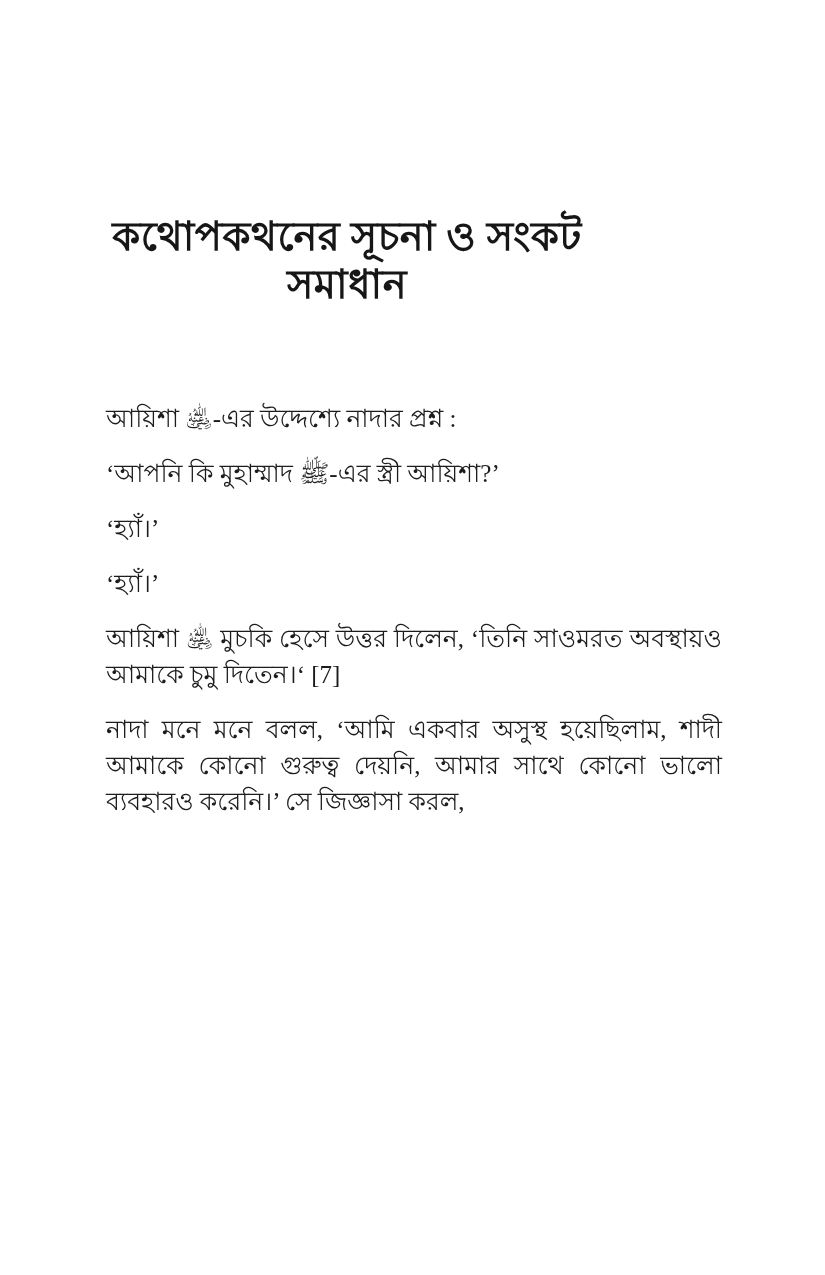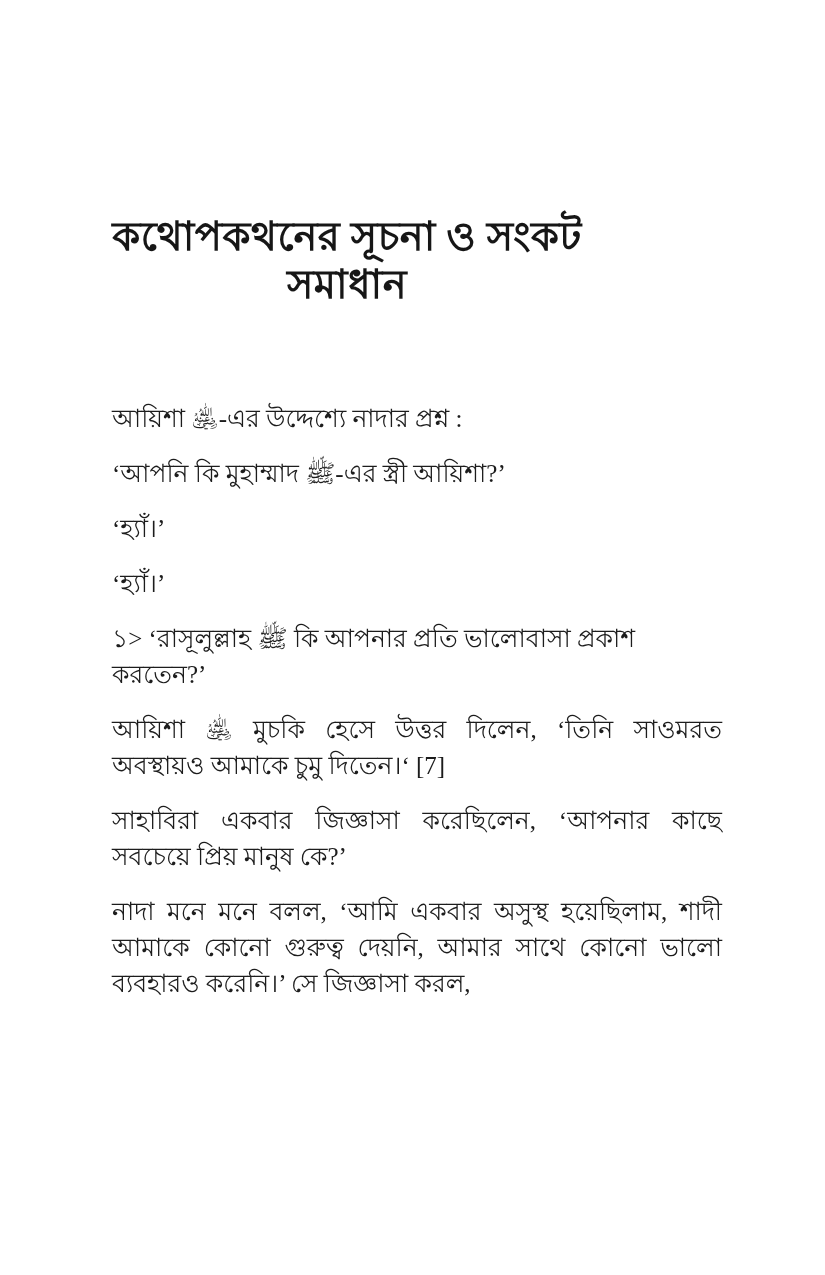--- a/index.html
+++ b/index.html
@@ -30,21 +30,21 @@
     color: #161616;
     
     letter-spacing: 0.5px;
   }
   .content {
     width: 619px;
   }
   .content p {
     font-size: 25px;
     line-height: 1.44;
-    margin: 0 0 19px 9px;
+    margin: 0 0 19px 3px;
     text-align: justify;
     color: #1c1c1c;
   }
   .content p.dialogue {
     text-align: left;
   }
 </style>
 </head>
 <body>
 
@@ -57,24 +57,22 @@
     <p class="dialogue">আয়িশা ﵁-এর উদ্দেশ্যে নাদার প্রশ্ন :</p>
 
     <p class="dialogue">‘আপনি কি মুহাম্মাদ ﷺ-এর স্ত্রী আয়িশা?’</p>
 
     <p class="dialogue">‘হ্যাঁ।’</p>
 
 
     <p class="dialogue">‘হ্যাঁ।’</p>
 
 
-    <p class="dialogue">১&gt; ‘রাসূলুল্লাহ ﷺ কি আপনার প্রতি ভালোবাসা প্রকাশ করতেন?’</p>
 
     <p>আয়িশা ﵁ মুচকি হেসে উত্তর দিলেন, ‘তিনি সাওমরত অবস্থায়ও আমাকে চুমু দিতেন।‘ [7]</p>
 
-    <p>সাহাবিরা একবার জিজ্ঞাসা করেছিলেন, ‘আপনার কাছে সবচেয়ে প্রিয় মানুষ কে?’</p>
 
 
 
     <p>নাদা মনে মনে বলল, ‘আমি একবার অসুস্থ হয়েছিলাম, শাদী আমাকে কোনো গুরুত্ব দেয়নি, আমার সাথে কোনো ভালো ব্যবহারও করেনি।’ সে জিজ্ঞাসা করল,</p>
 
   </div>
 </div>
 
 </body></html>

